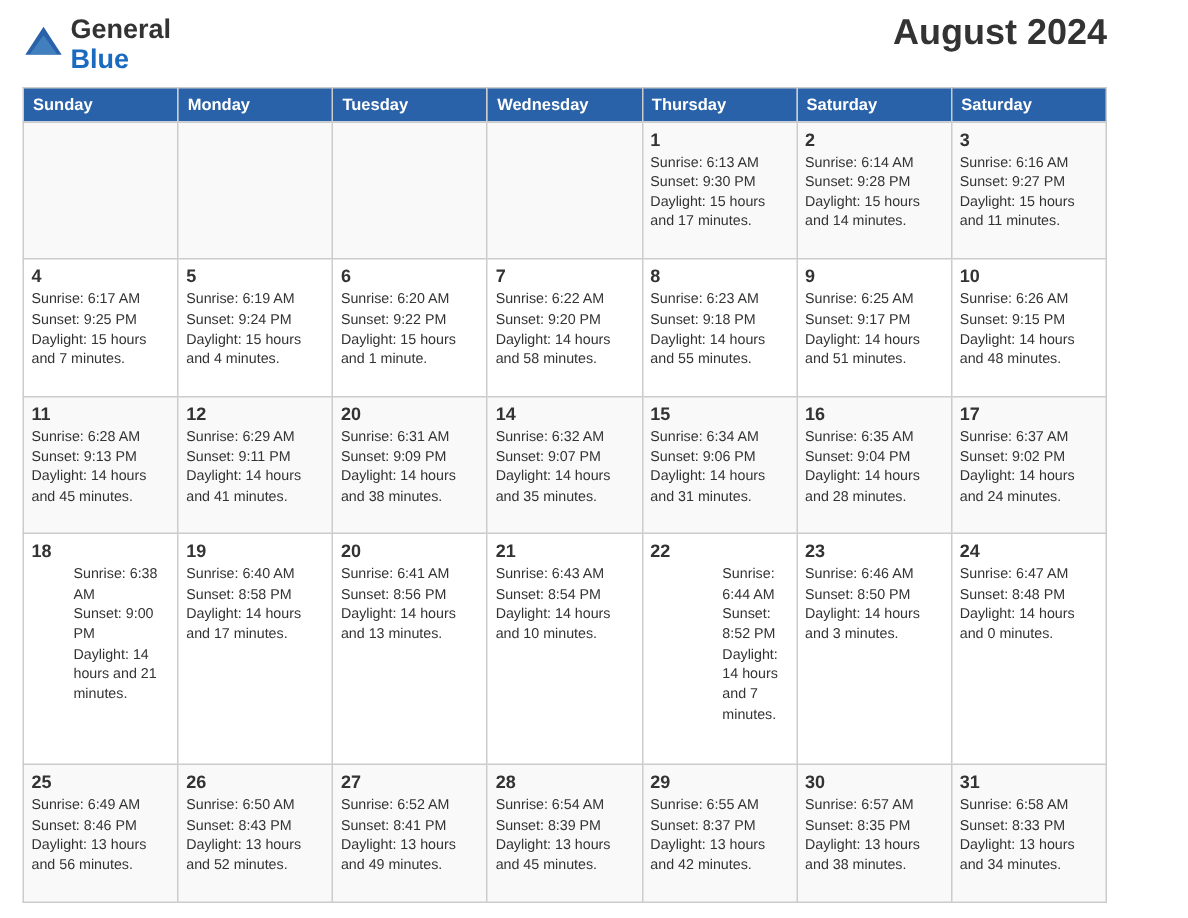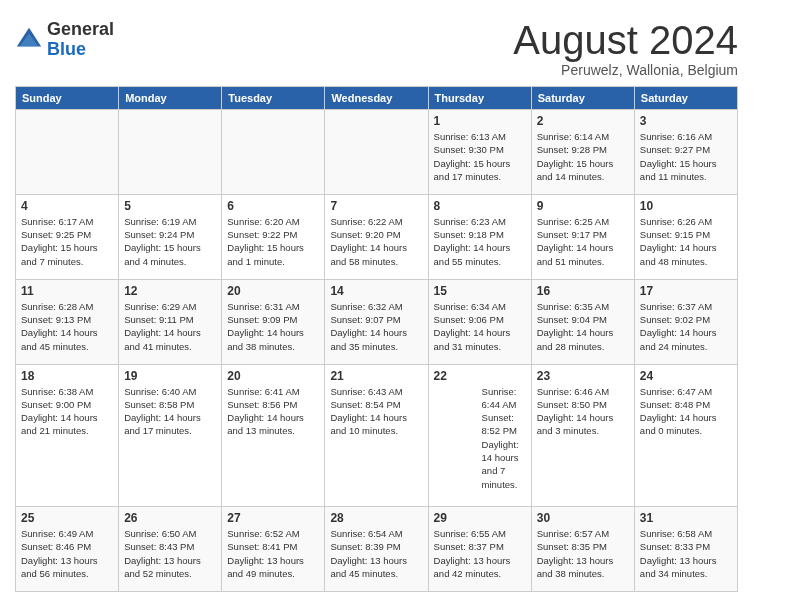--- a/index.html
+++ b/index.html
@@ -6,21 +6,21 @@
     body {
       font-family: Arial, sans-serif;
       background: #fff;
       width: 792px;
       height: 612px;
       overflow: hidden;
     }
     .page {
       width: 753px;
       height: 612px;
-      padding: 20px 15px;
+      padding: 10px 15px;
       display: flex;
       flex-direction: column;
     }
     .header {
       display: flex;
       justify-content: space-between;
       align-items: flex-start;
       margin-bottom: 8px;
     }
     .logo {
@@ -36,22 +36,22 @@
     .logo-general { color: #333; }
     .logo-blue { color: #1a6bbf; }
     .logo-icon {
       width: 28px;
       height: 28px;
     }
     .title-block {
       text-align: right;
     }
     .month-title {
-      font-size: 40px;
-      font-weight: normal;
+      font-size: 24px;
+      font-weight: bold;
       color: #333;
       line-height: 1;
     }
     .location {
       font-size: 14px;
       color: #555;
       margin-top: 2px;
     }
     .calendar {
       flex: 1;
@@ -103,21 +103,20 @@
         <polygon points="15,2 28,22 2,22" fill="#2962a8"></polygon>
         <polygon points="15,8 25,22 5,22" fill="#5b9bd5" opacity="0.5"></polygon>
       </svg>
       <div class="logo-text">
         <span class="logo-general">General</span><br>
         <span class="logo-blue">Blue</span>
       </div>
     </div>
     <div class="title-block">
       <div class="month-title">August 2024</div>
-      <div class="location">Peruwelz, Wallonia, Belgium</div>
     </div>
   </div>
 
   <table class="calendar">
     <thead>
       <tr>
         <th>Sunday</th>
         <th>Monday</th>
         <th>Tuesday</th>
         <th>Wednesday</th>
@@ -235,21 +234,21 @@
           <td>
             <div class="cell-date">17</div>
             <div class="cell-info" style="white-space: pre-line;">Sunrise: 6:37 AM
 Sunset: 9:02 PM
 Daylight: 14 hours and 24 minutes.</div>
           </td>
         </tr>
         <tr>
           <td>
             <div class="cell-date">18</div>
-            <div class="cell-info" style="white-space: pre-line;">Sunrise: 6:38 AM
+            <div class="cell-info" style="white-space: pre-line; margin-left: 28px;">Sunrise: 6:38 AM
 Sunset: 9:00 PM
 Daylight: 14 hours and 21 minutes.</div>
           </td>
           <td>
             <div class="cell-date">19</div>
             <div class="cell-info" style="white-space: pre-line;">Sunrise: 6:40 AM
 Sunset: 8:58 PM
 Daylight: 14 hours and 17 minutes.</div>
           </td>
           <td>

